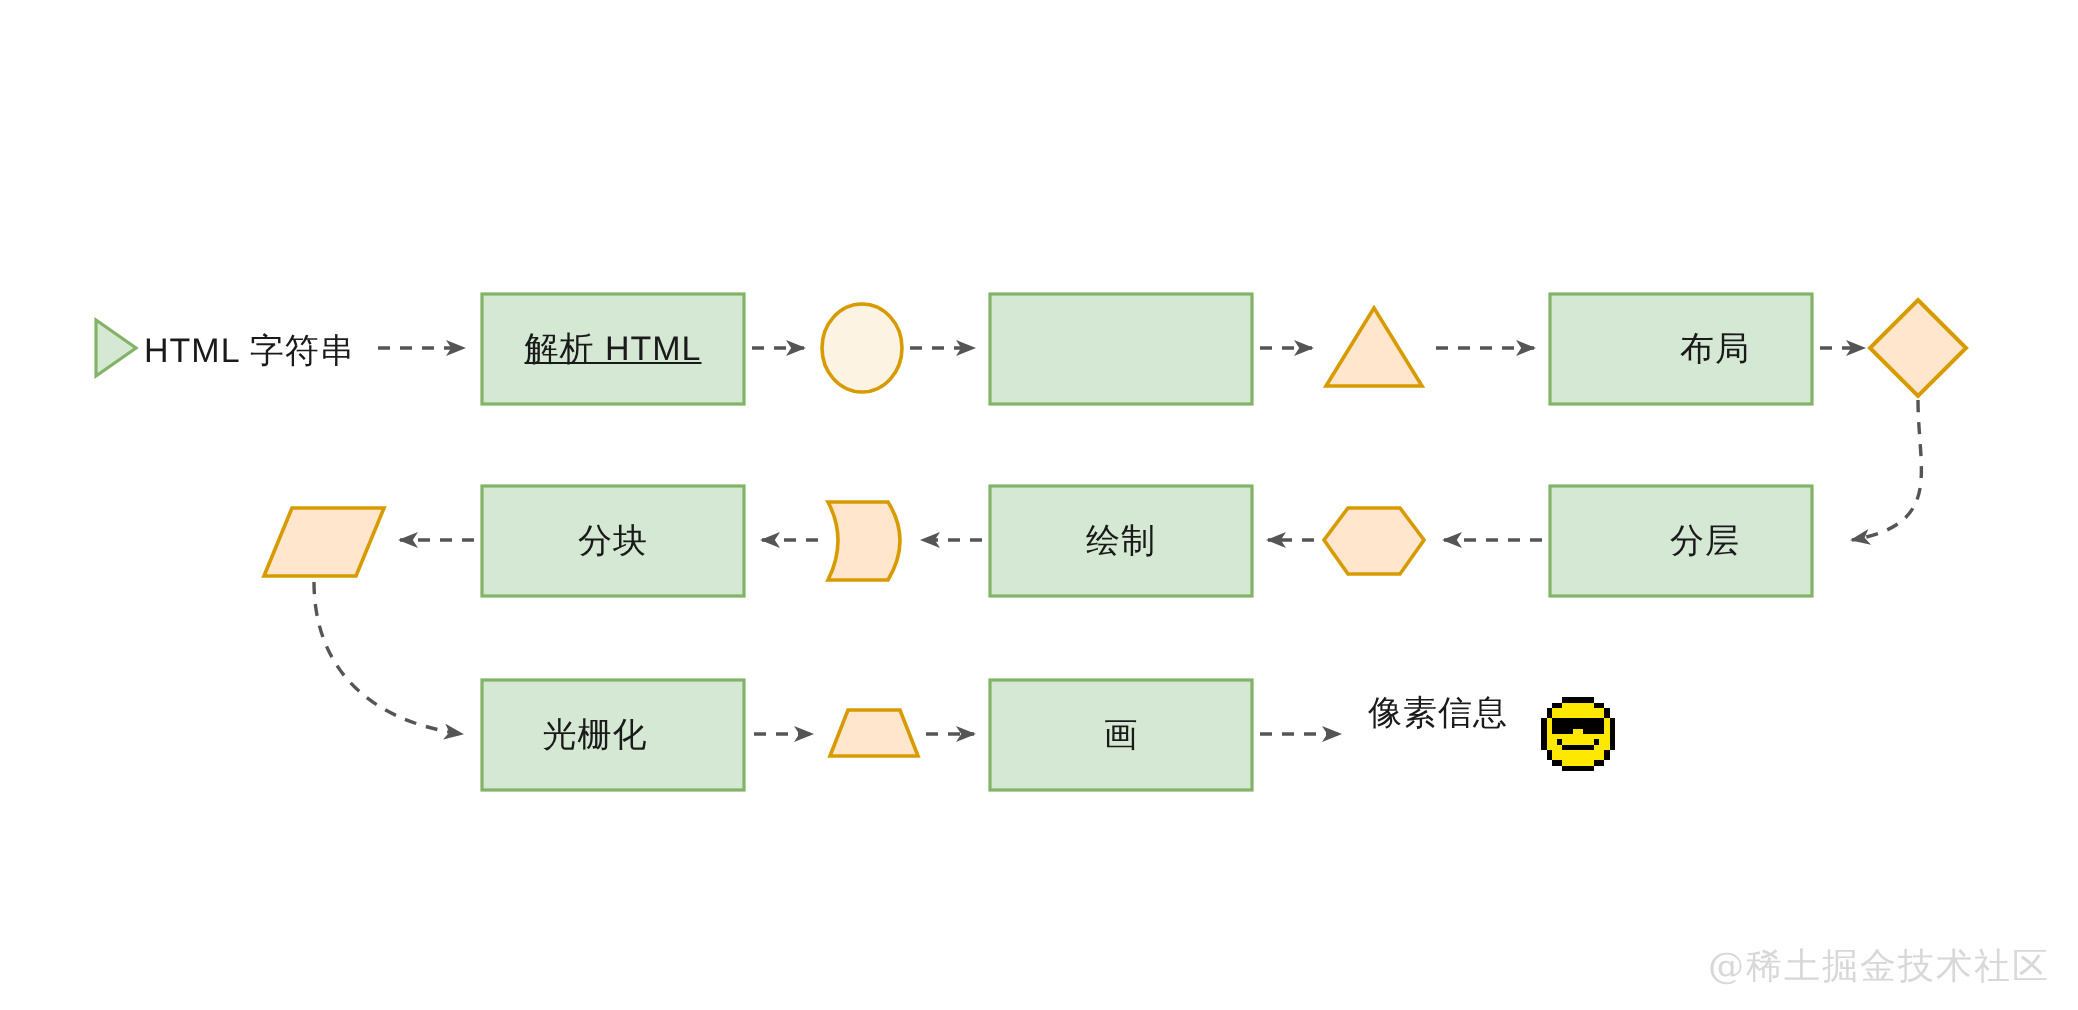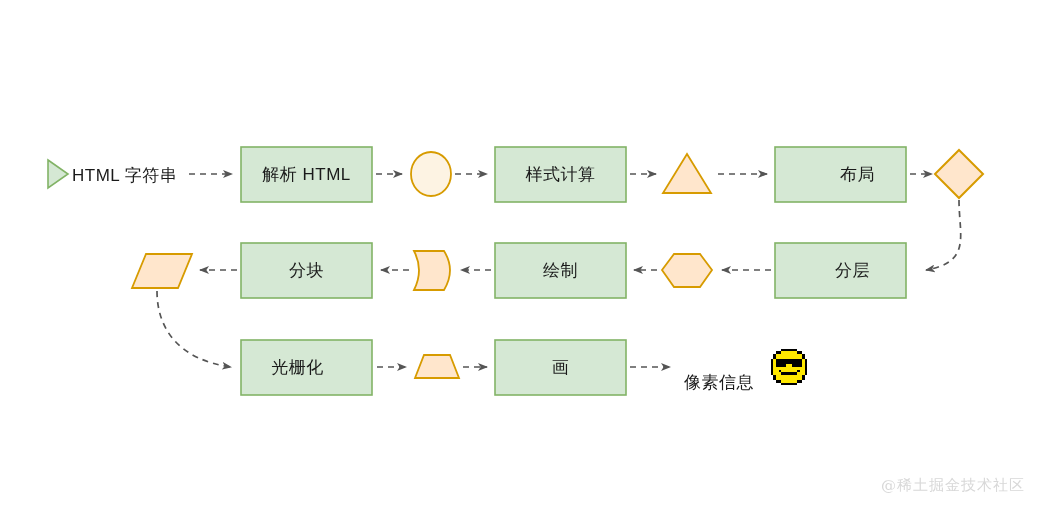--- a/index.html
+++ b/index.html
@@ -39,21 +39,21 @@
     position: absolute;
     font-size: 17px;
     color: #1a1a1a;
     white-space: nowrap;
     letter-spacing: 0.5px;
   }
   .watermark {
     position: absolute;
     right: 14px;
     bottom: 10px;
-    font-size: 15px;
+    font-size: 18px;
     color: #d8d8d8;
     letter-spacing: 1px;
     white-space: nowrap;
     font-family: "DejaVu Serif", "Liberation Serif", serif;
   }
   .emoji-wrap {
     position: absolute;
     width: 42px;
     height: 42px;
     image-rendering: pixelated;
@@ -157,37 +157,36 @@
       <path d="M157,291 C157,330 180,360 231,367" marker-end="url(#arrowCurve)"></path>
 
       <line x1="377" y1="367" x2="406" y2="367" marker-end="url(#arrowRight)"></line>
       <line x1="463" y1="367" x2="487" y2="367" marker-end="url(#arrowRight)"></line>
       <line x1="630" y1="367" x2="670" y2="367" marker-end="url(#arrowRight)"></line>
     </g>
   </svg>
 
   <div class="plain-label" style="left:72px; top:164px;">HTML  字符串</div>
 
-  <div class="node-label" style="left:241px; top:147px; width:131px; height:55px;">解析 HTML</div>
-
-  <div class="node-label" style="left:495px; top:147px; width:131px; height:55px;">样式计算</div>
+  <div class="node-label" style="left:241px; top:147px; width:131px; height:55px;text-decoration:underline;">解析 HTML</div>
+
 
   <div class="node-label" style="left:775px; top:147px; width:131px; height:55px;padding-left:17px;">布局</div>
 
   <div class="node-label" style="left:495px; top:243px; width:131px; height:55px;">绘制</div>
 
   <div class="node-label" style="left:241px; top:243px; width:131px; height:55px;">分块</div>
 
   <div class="node-label" style="left:775px; top:243px; width:155px; height:55px;">分层</div>
 
   <div class="node-label" style="left:241px; top:340px; width:113px; height:55px;">光栅化</div>
 
   <div class="node-label" style="left:495px; top:340px; width:131px; height:55px;">画</div>
 
-  <div class="plain-label" style="left:684px; top:371px;">像素信息</div>
+  <div class="plain-label" style="left:684px; top:345px;">像素信息</div>
 
   <div class="emoji-wrap" style="left:768px; top:346px;">
     <svg viewBox="0 0 16 16" width="42" height="42" shape-rendering="crispEdges">
       <rect x="0" y="0" width="16" height="16" fill="#ffffff"></rect>
 
       <rect x="5" y="1" width="6" height="1" fill="#000000"></rect>
       <rect x="3" y="2" width="2" height="1" fill="#000000"></rect>
       <rect x="11" y="2" width="2" height="1" fill="#000000"></rect>
       <rect x="2" y="3" width="1" height="2" fill="#000000"></rect>
       <rect x="13" y="3" width="1" height="2" fill="#000000"></rect>

